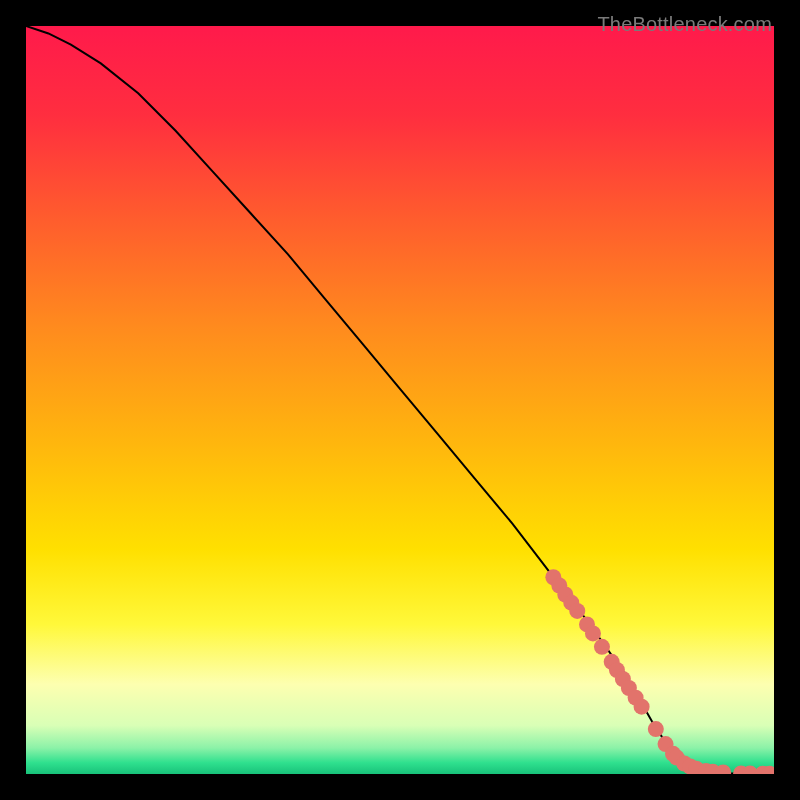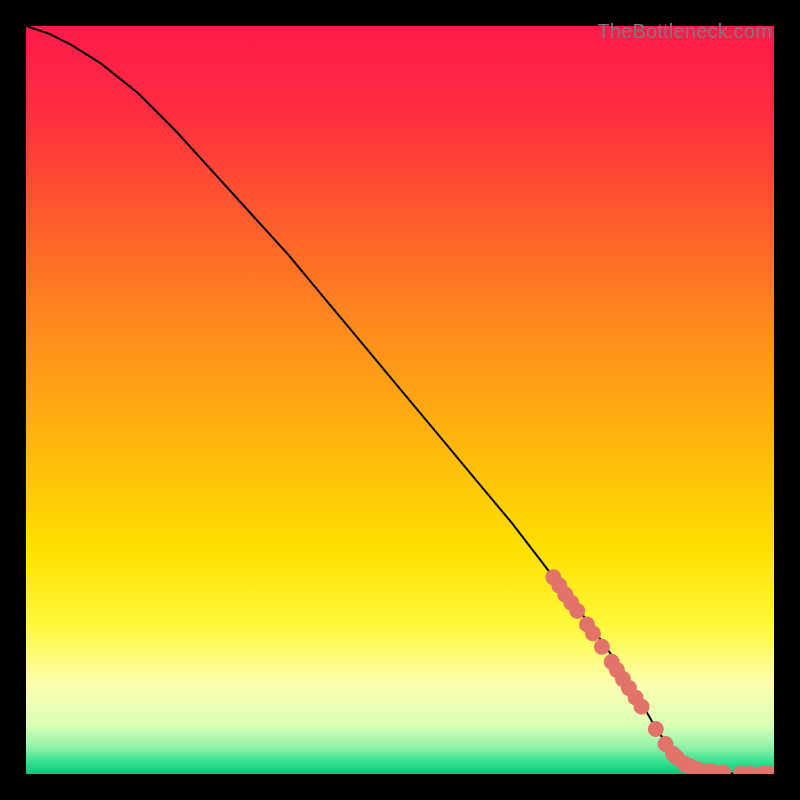--- a/index.html
+++ b/index.html
@@ -21,21 +21,21 @@
   }
   .plot {
     position: absolute;
     left: 0;
     top: 0;
     width: 748px;
     height: 748px;
   }
   .watermark {
     position: absolute;
-    top: 20px;
+    top: 13px;
     right: 28px;
     color: #7a7a7a;
     font-size: 20px;
     font-weight: 500;
     letter-spacing: 0.2px;
     user-select: none;
   }
 </style>
 </head>
 <body>

